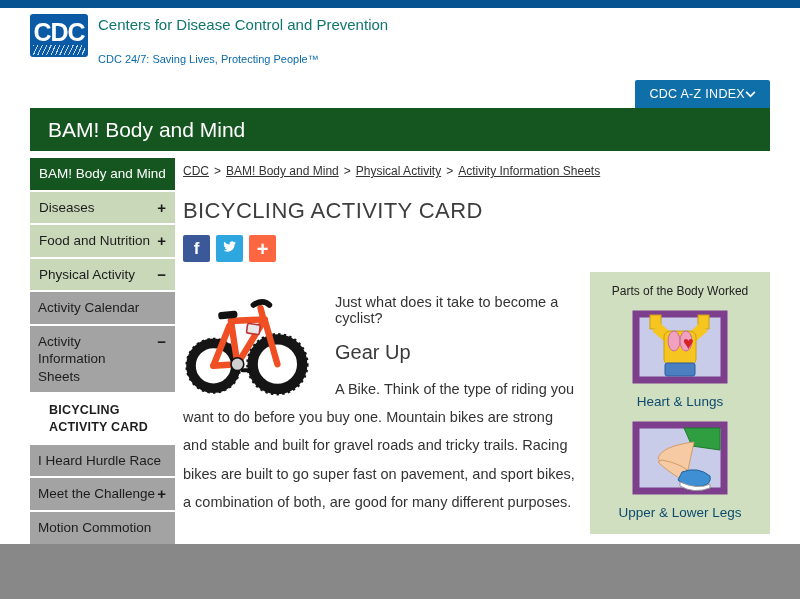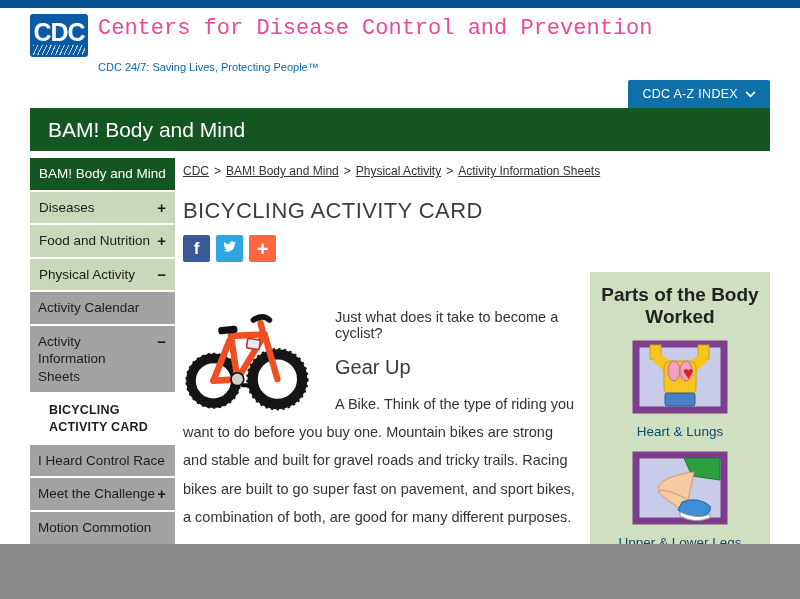--- a/index.html
+++ b/index.html
@@ -16,37 +16,37 @@
     position:absolute; left:0; top:6px; width:58px; height:43px;
     background:#0b5aa5; border-radius:3px; color:#fff; text-align:center;
     font-weight:bold; font-size:25px; letter-spacing:-1px; line-height:36px;
     overflow:hidden;
   }
   .logo-box .rays {
     position:absolute; left:3px; right:3px; bottom:2px; height:10px;
     background:repeating-linear-gradient(115deg, rgba(255,255,255,.75) 0 1px, transparent 1px 4px);
   }
   .hdr-text { position:absolute; left:68px; top:8px; }
-  .hdr-title { color:#ec4899; font-size:22px;font-family:Liberation Mono, monospace; }
+  .hdr-title { color:#0f766e; font-size:15px; }
   .hdr-tag { color:#0b6aa9; font-size:11px; margin-top:20px; }
   .searchwrap {
     position:absolute; right:0; top:4px; width:230px; height:32px;
     border:2px solid #0f6fa9; display:flex; background:#fff;
   }
   .search-input { flex:1; border:0; outline:none; padding:0 8px; font-size:14px; color:#333;
     font-family:"Liberation Sans", sans-serif; }
   .search-input::placeholder { color:#9b9b9b; }
   .search-btn { width:29px; background:#bfe0f1; border:0; border-left:2px solid #0f6fa9;
     cursor:pointer; display:flex; align-items:center; justify-content:center; }
   
   .azrow { margin:0 30px; height:44px; position:relative; }
   .az-btn {
     position:absolute; right:0; bottom:0; height:28px; padding:0 14px;
     background:#0f6fa9; color:#fff; border:0; font-size:12.5px; letter-spacing:.3px;
-    display:flex; align-items:center; gap:7px; cursor:pointer;
+    display:flex; align-items:center; cursor:pointer;
     font-family:"Liberation Sans", sans-serif; border-radius:2px 2px 0 0;
   }
   
   .banner { margin:0 30px; height:43px; background:#15551f; color:#fff;
     font-size:21px; line-height:43px; padding-left:18px; }
   
   .bodyrow { margin:7px 30px 0; display:flex; align-items:flex-start; }
   
   .sidebar { width:145px; flex:0 0 145px; margin-right:8px; font-size:13.5px; }
   .nav-item { padding:7px 9px; background:#c9d8b9; color:#1d1d1d; margin-bottom:2px;
@@ -70,21 +70,21 @@
   .sbtn.tw { background:#2ea7e0; }
   .content-row { display:flex; align-items:center; margin-top:10px; }
   .content-left { flex:1; min-width:0; margin-right:12px; }
   .bike { float:left; width:128px; height:106px; margin:2px 24px 4px 0; }
   .intro { font-size:14.5px; margin-top:4px; }
   h2.sec { font-size:20px; font-weight:400; color:#3a3a3a; margin-top:15px; }
   .para { font-size:14.5px; line-height:1.95; margin-top:11px; color:#333; }
   
   .aside { width:180px; flex:0 0 180px; background:#d0dfc0; padding:12px 8px 14px;
     text-align:center; }
-  .aside-title { font-size:19px; font-weight:700; color:#222; }
+  .aside-title { font-size:12px; font-weight:400; color:#222; }
   .fig { margin-top:11px; }
   .figcap { font-size:13.5px; font-weight:500; color:#0c4a6e; margin-top:5px; }
   
   .safe-head { margin-top:10px; }
 </style>
 </head>
 <body>
 
 <div class="page">
 
@@ -138,21 +138,21 @@
         <span>Activity Calendar</span>
       </div>
       <div class="nav-item sub">
         <span style="display:block; width:98px;">Activity Information Sheets</span>
         <span class="expander">−</span>
       </div>
       <div class="nav-item active">
         <span>BICYCLING ACTIVITY CARD</span>
       </div>
       <div class="nav-item sub">
-        <span>I Heard Control Race</span>
+        <span>I Heard Hurdle Race</span>
       </div>
       <div class="nav-item sub">
         <span>Meet the Challenge</span>
         <span class="expander">+</span>
       </div>
       <div class="nav-item sub">
         <span>Motion Commotion</span>
       </div>
       <div class="nav-item">
         <span>Your Safety</span>

